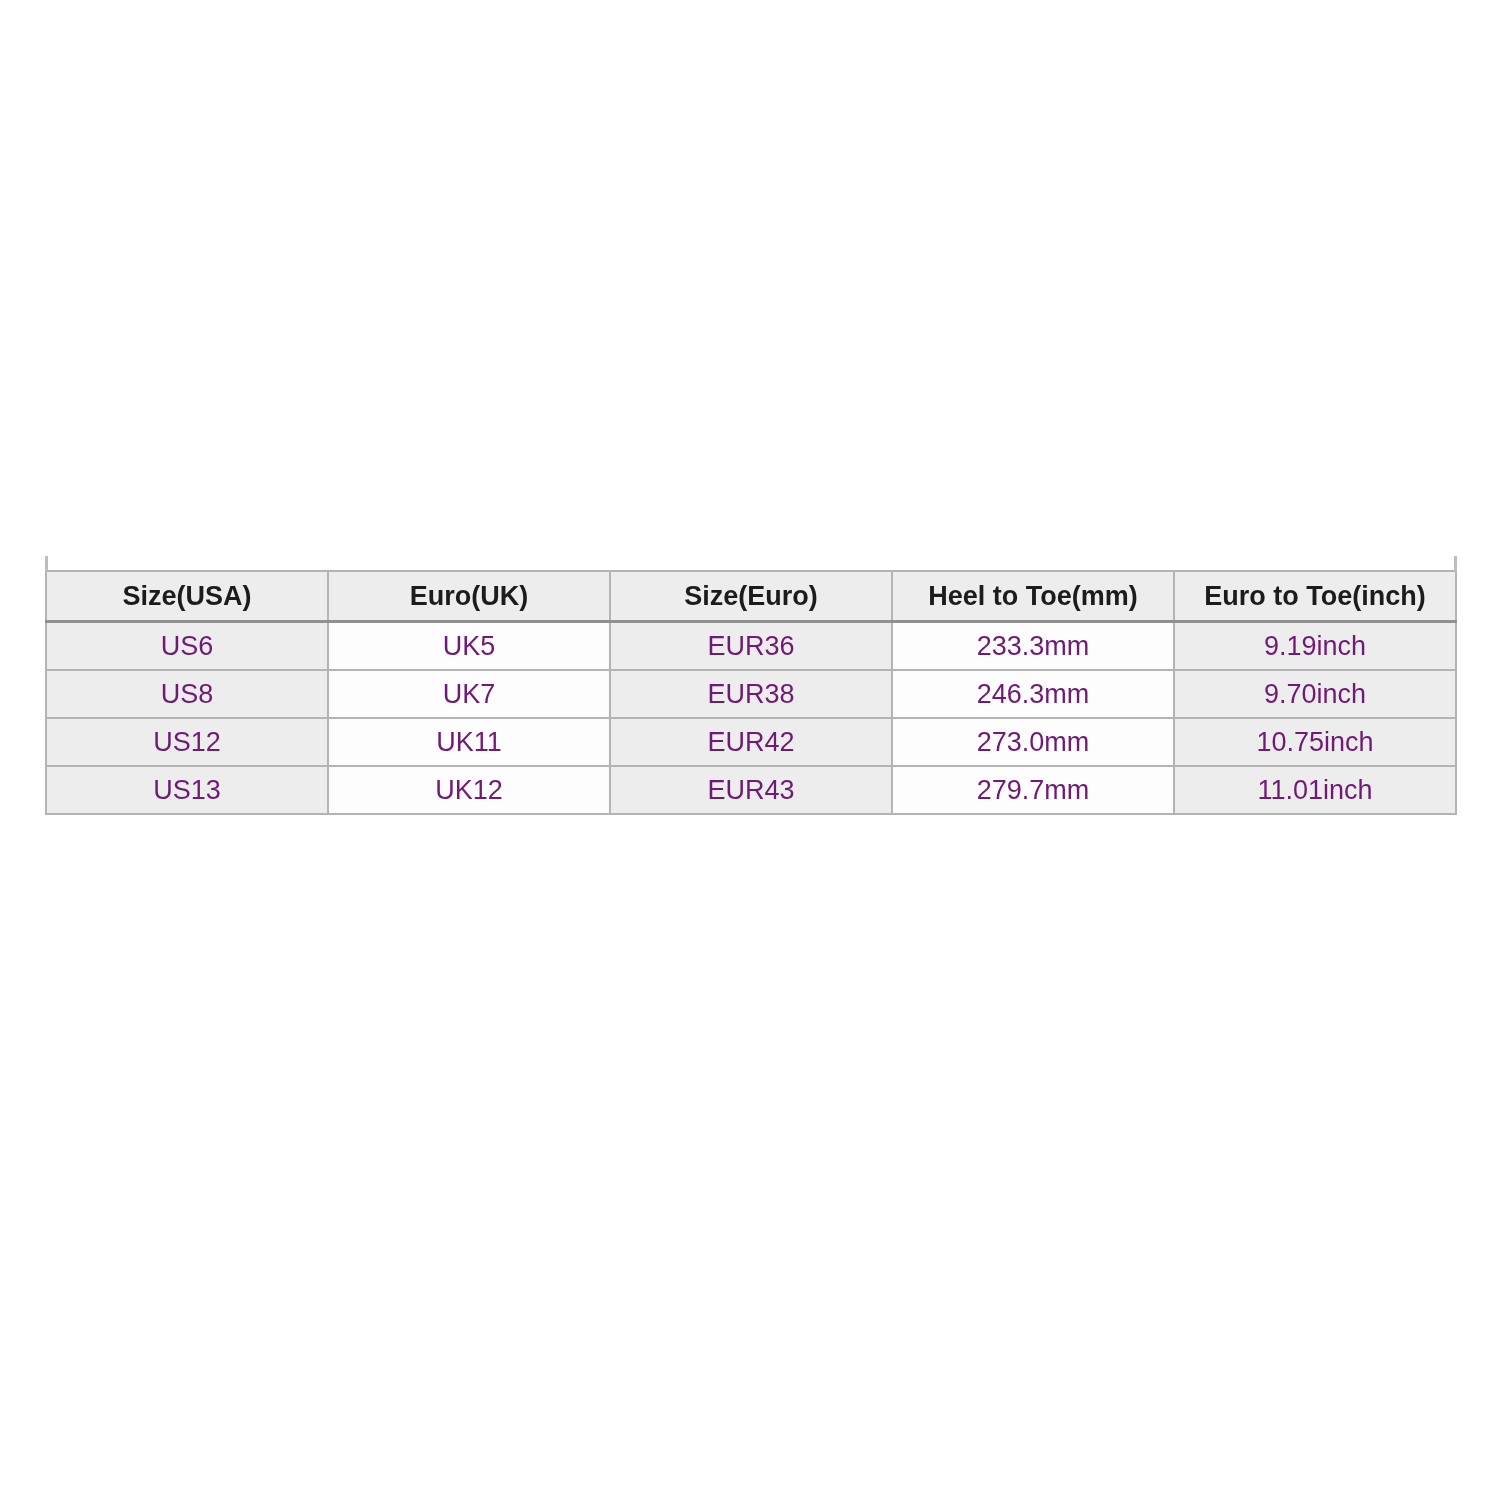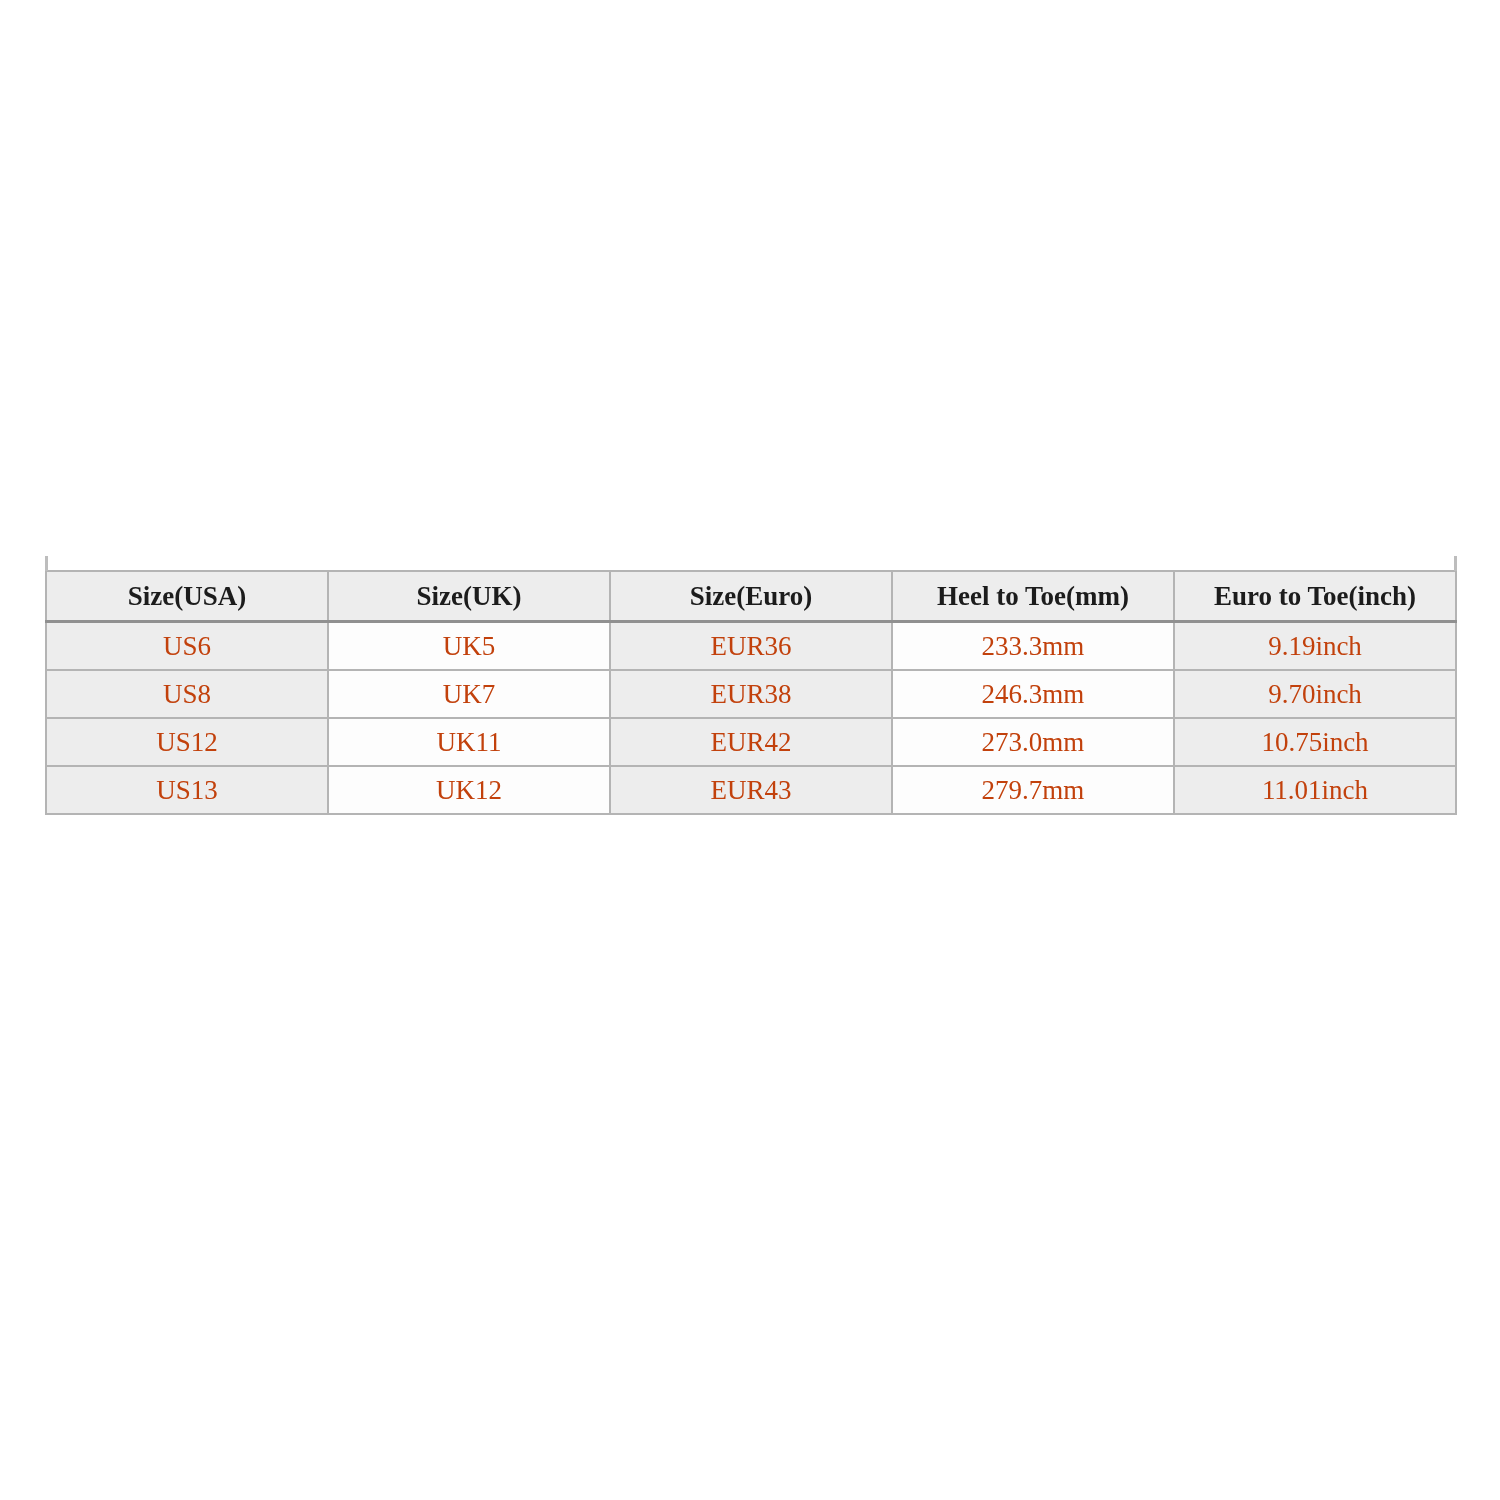--- a/index.html
+++ b/index.html
@@ -12,21 +12,20 @@
     height: 1500px;
     position: relative;
     overflow: hidden;
     font-family: "Liberation Sans", sans-serif;
   }
   .table-wrap {
     position: absolute;
     left: 45px;
     top: 570px;
     width: 1412px;
-    font-family: Liberation Serif, serif;
   }
   
   .tick {
     position: absolute;
     width: 3px;
     height: 15px;
     top: -14px;
     background: #bdbdbd;
   }
   .tick-left  { left: 0; }
@@ -51,39 +50,39 @@
     font-size: 27px;
     font-weight: bold;
     color: #1c1c1c;
     background: #ededed;
     border-bottom: 3px solid #909090;
   }
   table.size-chart td {
     height: 44px;
     font-size: 27px;
     font-weight: normal;
-    color: #c2410c;
+    color: #701a75;
     margin-left: 21px;
   }
   
   table.size-chart td:nth-child(odd)  { background: #ededed; }
   table.size-chart td:nth-child(even) { background: #fdfdfd; }
 </style>
 </head>
 <body>
 
 <div class="table-wrap">
   <div class="tick tick-left"></div>
   <div class="tick tick-right"></div>
 
   <table class="size-chart">
     <thead>
       <tr>
         <th>Size(USA)</th>
-        <th>Size(UK)</th>
+        <th>Euro(UK)</th>
         <th>Size(Euro)</th>
         <th>Heel to Toe(mm)</th>
         <th>Euro to Toe(inch)</th>
       </tr>
     </thead>
     <tbody>
       <tr>
         <td>US6</td>
         <td>UK5</td>
         <td>EUR36</td>

